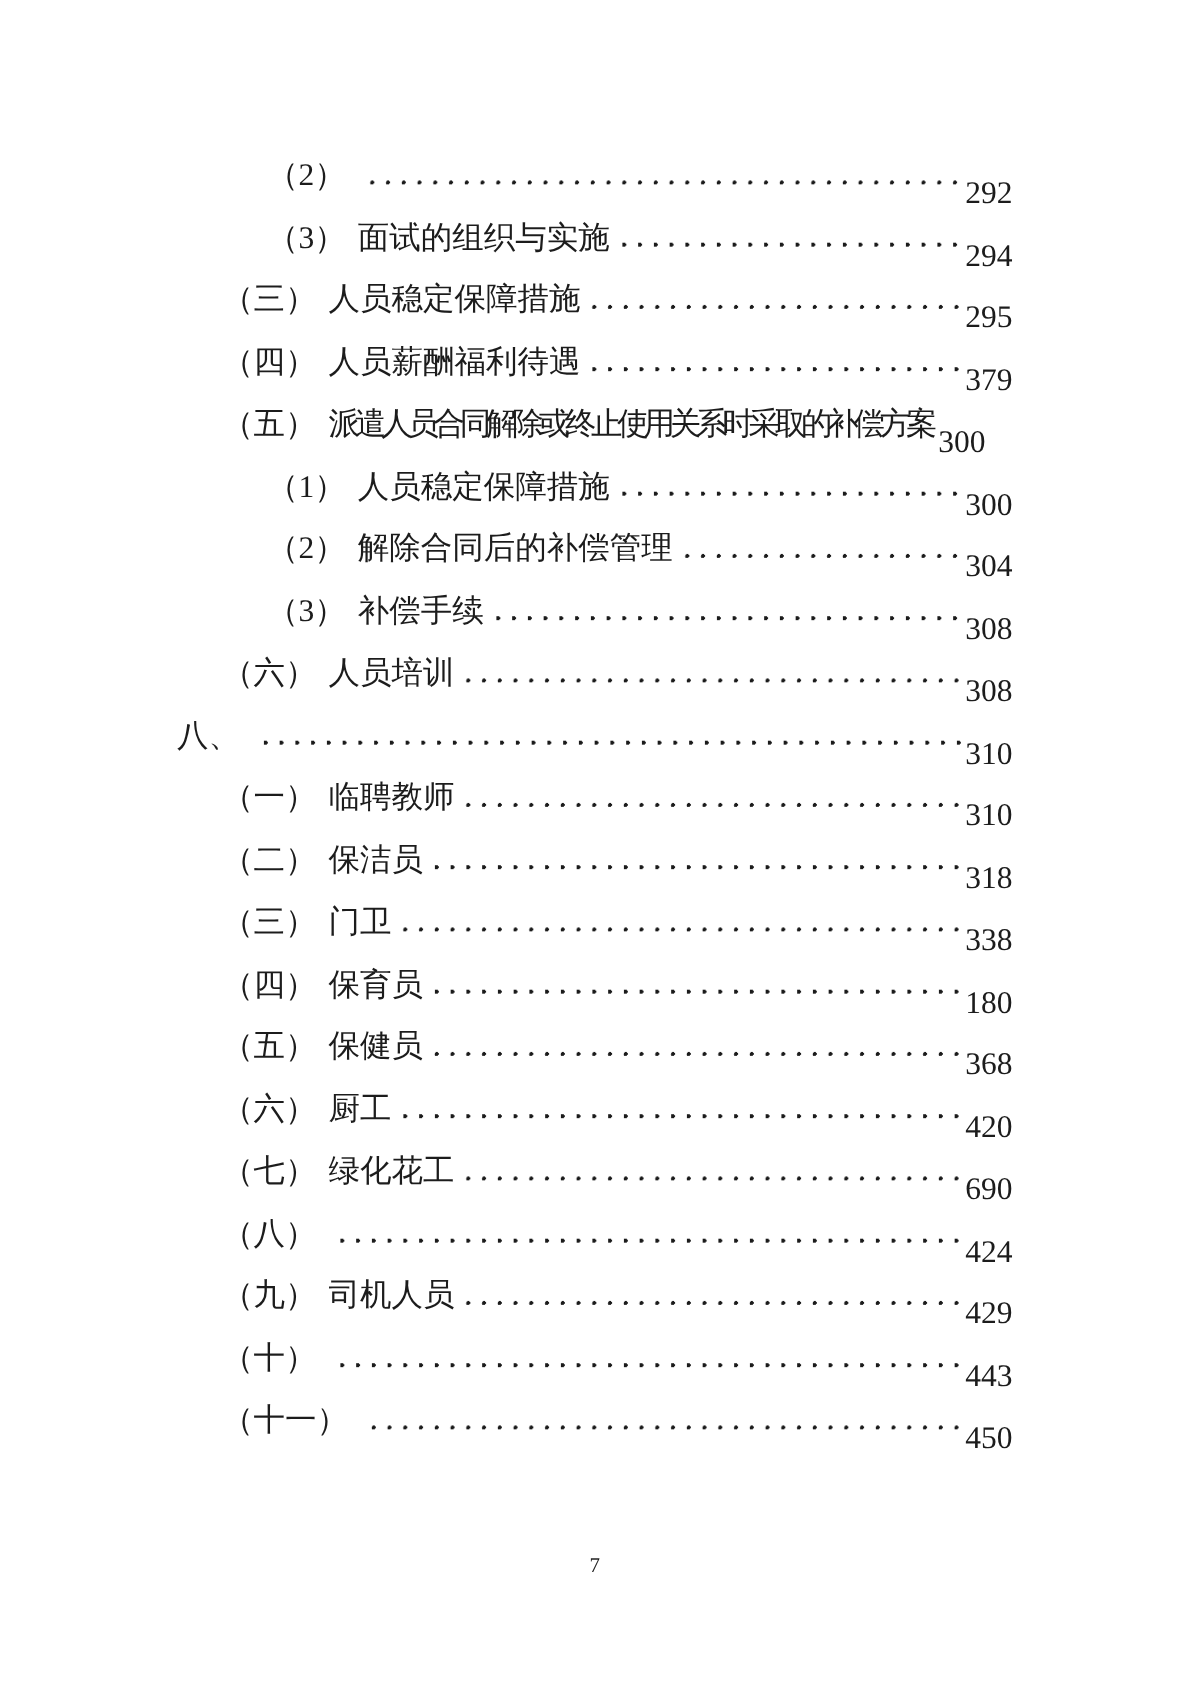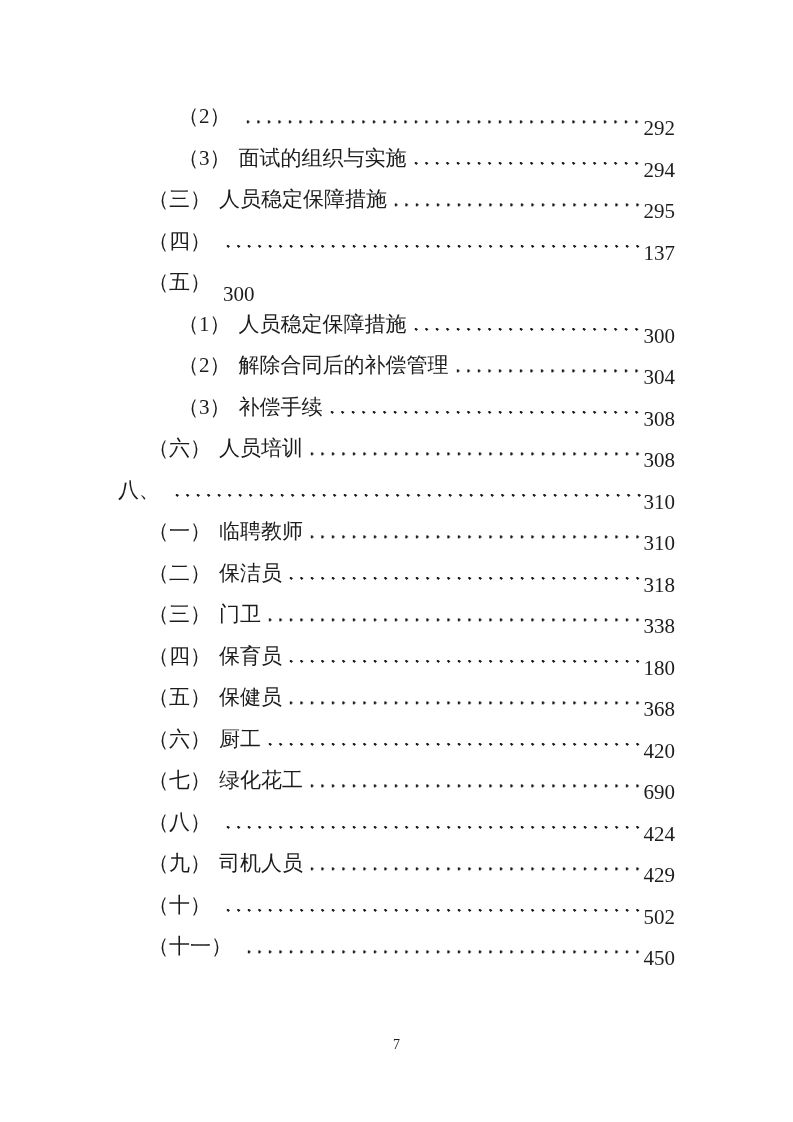--- a/index.html
+++ b/index.html
@@ -83,26 +83,28 @@
 
     <div class="row lvl2">
       <span class="num">（三）</span>
         <span class="title">人员稳定保障措施</span>
         <span class="leader"></span>
         <span class="pg">295</span>
     </div>
 
     <div class="row lvl2">
       <span class="num">（四）</span>
-        <span class="leader"></span>
-        <span class="pg">137</span>
+        <span class="title">人员薪酬福利待遇</span>
+        <span class="leader"></span>
+        <span class="pg">379</span>
     </div>
 
     <div class="row lvl2 row-condensed">
       <span class="num">（五）</span>
+        <span class="title">派遣人员合同解除或终止使用关系时采取的补偿方案</span>
         <span class="pg">300</span>
     </div>
 
     <div class="row lvl3">
       <span class="num">（1）</span>
         <span class="title">人员稳定保障措施</span>
         <span class="leader"></span>
         <span class="pg">300</span>
     </div>
 
@@ -191,21 +193,21 @@
     <div class="row lvl2">
       <span class="num">（九）</span>
         <span class="title">司机人员</span>
         <span class="leader"></span>
         <span class="pg">429</span>
     </div>
 
     <div class="row lvl2">
       <span class="num">（十）</span>
         <span class="leader"></span>
-        <span class="pg">502</span>
+        <span class="pg">443</span>
     </div>
 
     <div class="row lvl2">
       <span class="num">（十一）</span>
         <span class="leader"></span>
         <span class="pg">450</span>
     </div>
 
   </div>
 

